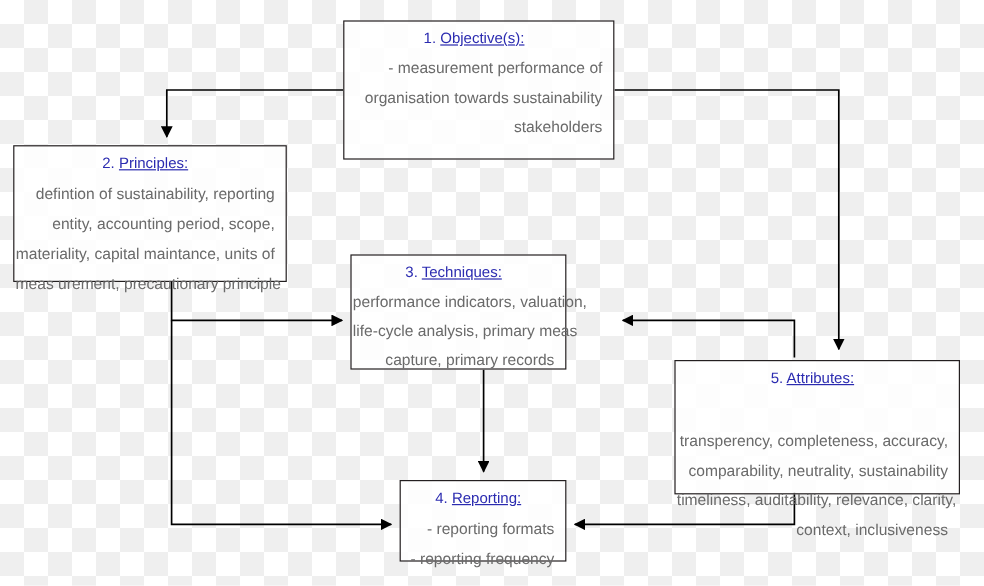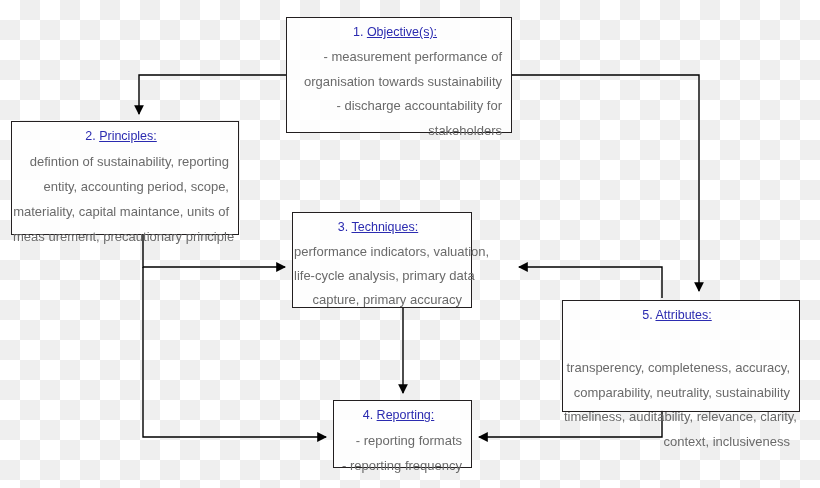--- a/index.html
+++ b/index.html
@@ -104,21 +104,20 @@
   </svg>
 
   <div class="node" id="node-objectives">
     <div class="node-title">
       <span class="num">1.</span>
       <span class="ttl">Objective(s):</span>
     </div>
     <div class="node-body">
       <span class="ln">- measurement performance of</span>
       <span class="ln">organisation towards sustainability</span>
-      <span class="ln">- discharge accountability for</span>
       <span class="ln">stakeholders</span>
     </div>
   </div>
 
   <div class="node" id="node-principles">
     <div class="node-title">
       <span class="num">2.</span>
       <span class="ttl">Principles:</span>
     </div>
     <div class="node-body">
@@ -129,22 +128,22 @@
     </div>
   </div>
 
   <div class="node" id="node-techniques">
     <div class="node-title">
       <span class="num">3.</span>
       <span class="ttl">Techniques:</span>
     </div>
     <div class="node-body">
       <span class="ln">performance indicators, valuation,</span>
-      <span class="ln">life-cycle analysis, primary data</span>
-      <span class="ln">capture, primary accuracy</span>
+      <span class="ln">life-cycle analysis, primary meas</span>
+      <span class="ln">capture, primary records</span>
     </div>
   </div>
 
   <div class="node" id="node-attributes">
     <div class="node-title">
       <span class="num">5.</span>
       <span class="ttl">Attributes:</span>
     </div>
     <div class="node-body">
       <span class="ln">transperency, completeness, accuracy,</span>

